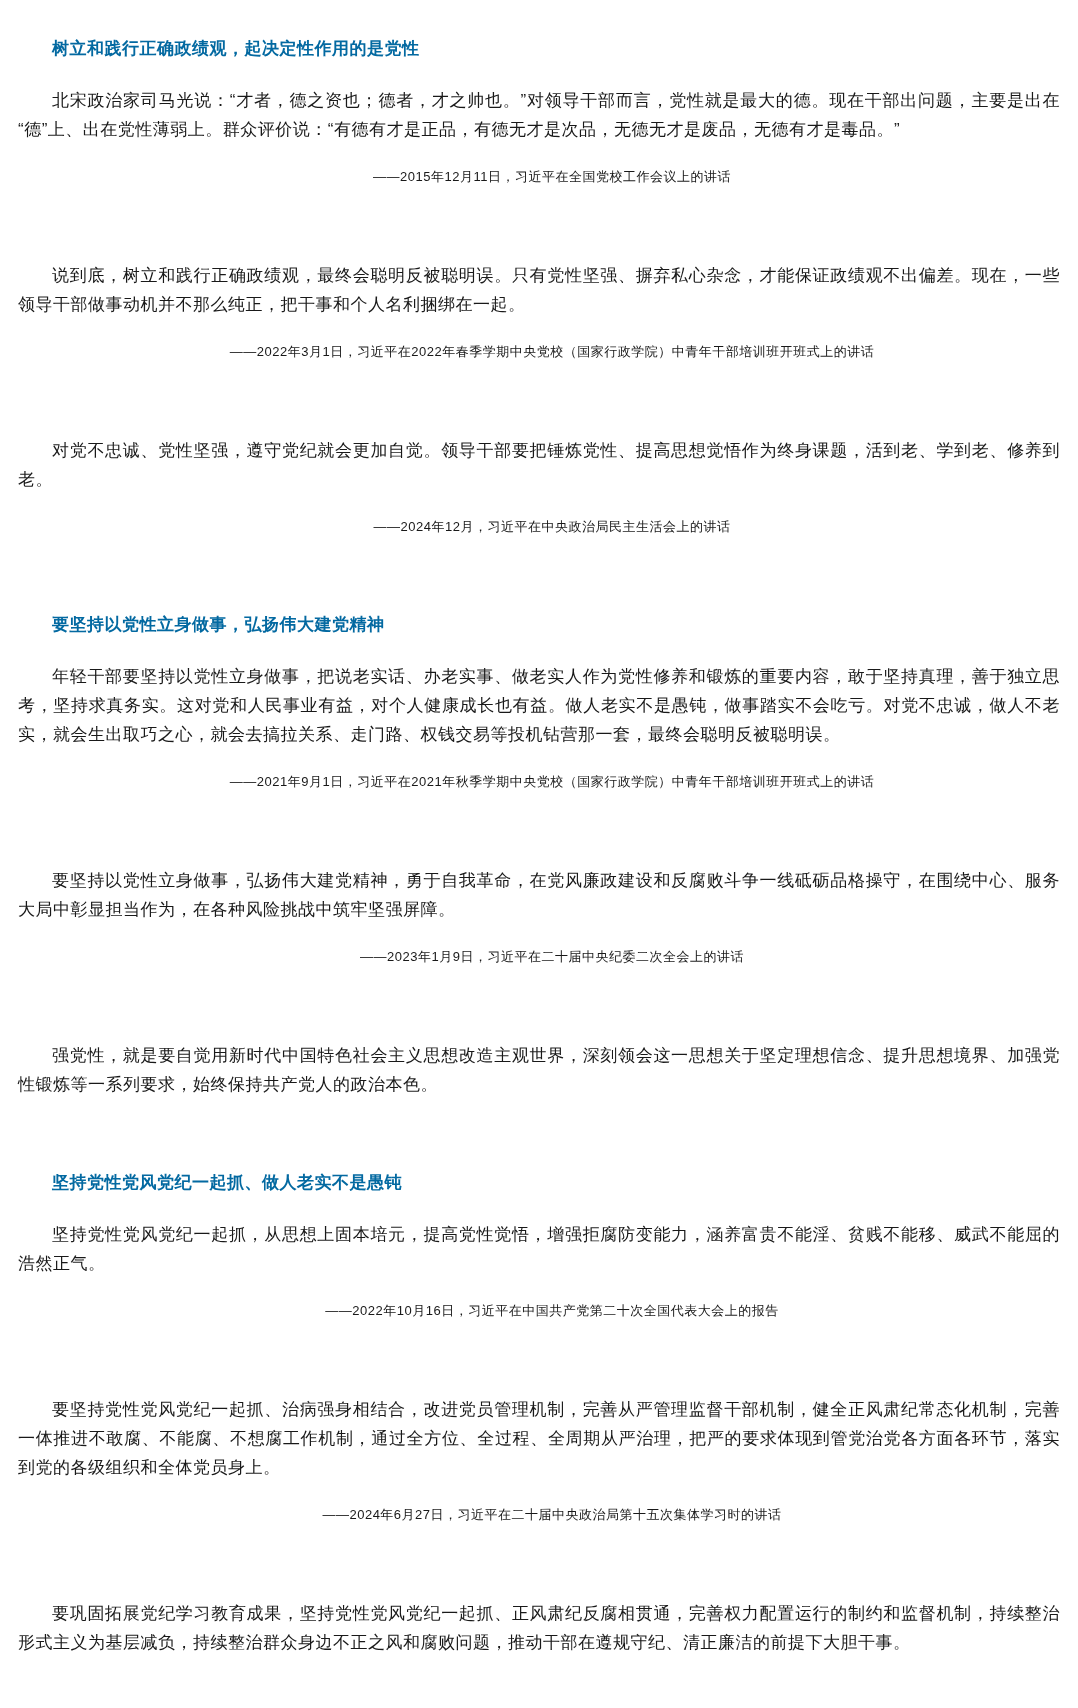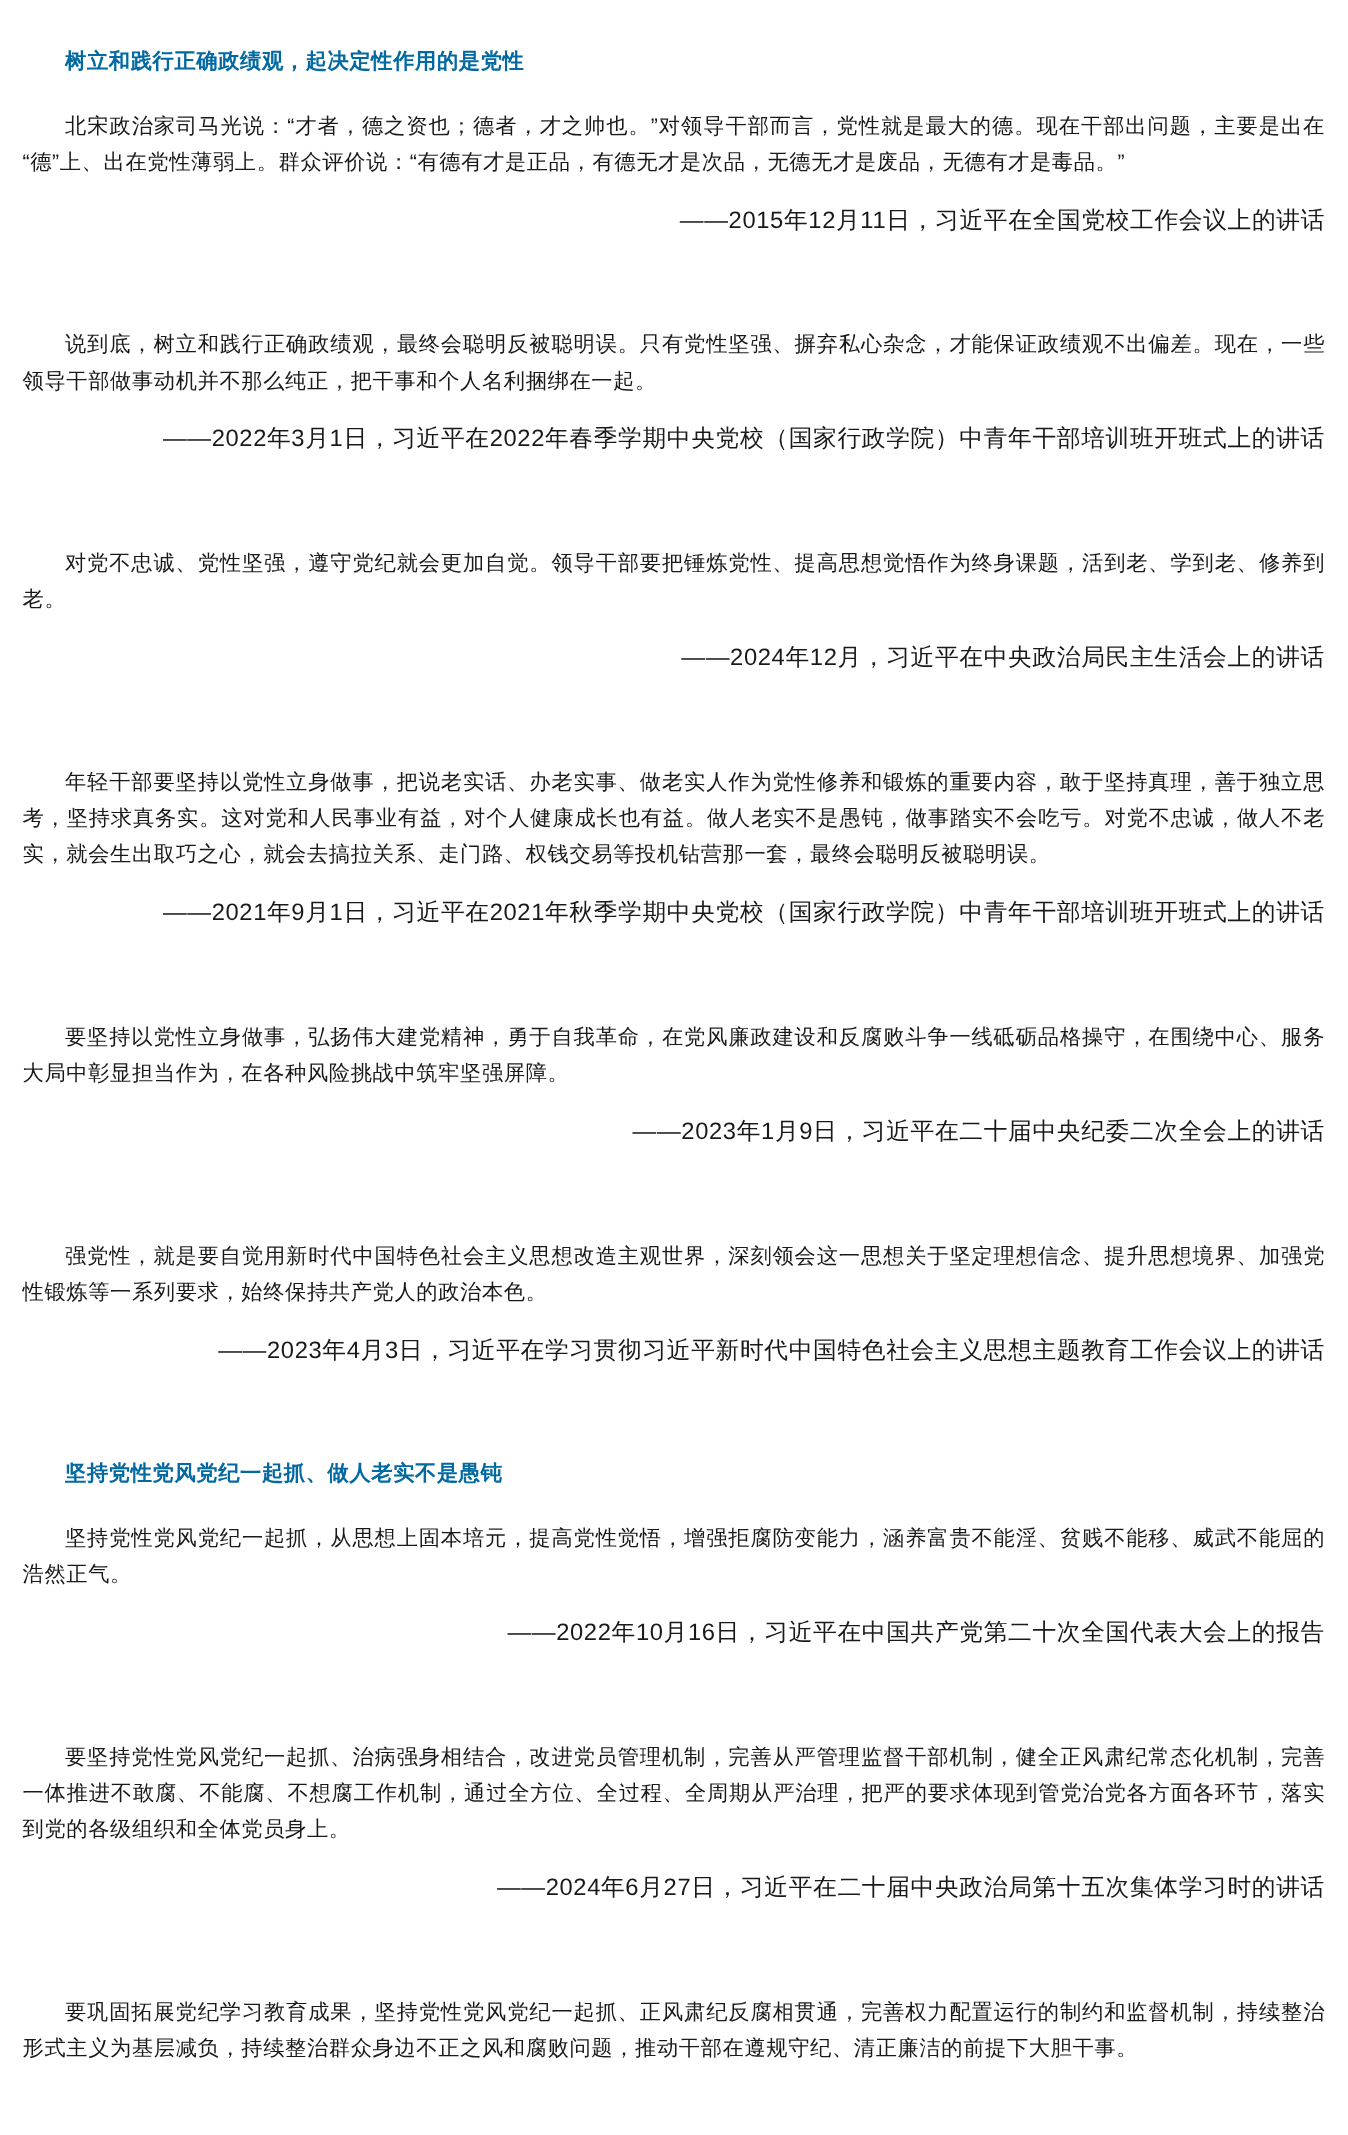--- a/index.html
+++ b/index.html
@@ -35,24 +35,24 @@
     line-height: 29px;
     text-indent: 2em;
     text-align: justify;
     letter-spacing: 0.5px;
   }
   .section-heading + .quote-text {
     margin-top: 0;
   }
   .quote-attrib {
     margin: 18px 0 0 0;
-    font-size: 19px;
+    font-size: 13px;
     line-height: 29px;
     text-indent: 2em;
-    text-align: right;
+    text-align: center;
     letter-spacing: 0.5px;
   }
 </style>
 </head>
 <body>
 
 <main class="page">
 
   <section class="section">
     <h2 class="section-heading">树立和践行正确政绩观，起决定性作用的是党性</h2>
@@ -61,29 +61,29 @@
     <p class="quote-attrib">——2015年12月11日，习近平在全国党校工作会议上的讲话</p>
 
     <p class="quote-text">说到底，树立和践行正确政绩观，最终会聪明反被聪明误。只有党性坚强、摒弃私心杂念，才能保证政绩观不出偏差。现在，一些领导干部做事动机并不那么纯正，把干事和个人名利捆绑在一起。</p>
     <p class="quote-attrib">——2022年3月1日，习近平在2022年春季学期中央党校（国家行政学院）中青年干部培训班开班式上的讲话</p>
 
     <p class="quote-text">对党不忠诚、党性坚强，遵守党纪就会更加自觉。领导干部要把锤炼党性、提高思想觉悟作为终身课题，活到老、学到老、修养到老。</p>
     <p class="quote-attrib">——2024年12月，习近平在中央政治局民主生活会上的讲话</p>
   </section>
 
   <section class="section">
+    <h2 class="section-heading">要坚持以党性立身做事，弘扬伟大建党精神</h2>
 
     <p class="quote-text">年轻干部要坚持以党性立身做事，把说老实话、办老实事、做老实人作为党性修养和锻炼的重要内容，敢于坚持真理，善于独立思考，坚持求真务实。这对党和人民事业有益，对个人健康成长也有益。做人老实不是愚钝，做事踏实不会吃亏。对党不忠诚，做人不老实，就会生出取巧之心，就会去搞拉关系、走门路、权钱交易等投机钻营那一套，最终会聪明反被聪明误。</p>
     <p class="quote-attrib">——2021年9月1日，习近平在2021年秋季学期中央党校（国家行政学院）中青年干部培训班开班式上的讲话</p>
 
     <p class="quote-text">要坚持以党性立身做事，弘扬伟大建党精神，勇于自我革命，在党风廉政建设和反腐败斗争一线砥砺品格操守，在围绕中心、服务大局中彰显担当作为，在各种风险挑战中筑牢坚强屏障。</p>
     <p class="quote-attrib">——2023年1月9日，习近平在二十届中央纪委二次全会上的讲话</p>
 
     <p class="quote-text">强党性，就是要自觉用新时代中国特色社会主义思想改造主观世界，深刻领会这一思想关于坚定理想信念、提升思想境界、加强党性锻炼等一系列要求，始终保持共产党人的政治本色。</p>
-    <p class="quote-attrib">——2023年4月3日，习近平在学习贯彻习近平新时代中国特色社会主义思想主题教育工作会议上的讲话</p>
   </section>
 
   <section class="section">
     <h2 class="section-heading">坚持党性党风党纪一起抓、做人老实不是愚钝</h2>
 
     <p class="quote-text">坚持党性党风党纪一起抓，从思想上固本培元，提高党性觉悟，增强拒腐防变能力，涵养富贵不能淫、贫贱不能移、威武不能屈的浩然正气。</p>
     <p class="quote-attrib">——2022年10月16日，习近平在中国共产党第二十次全国代表大会上的报告</p>
 
     <p class="quote-text">要坚持党性党风党纪一起抓、治病强身相结合，改进党员管理机制，完善从严管理监督干部机制，健全正风肃纪常态化机制，完善一体推进不敢腐、不能腐、不想腐工作机制，通过全方位、全过程、全周期从严治理，把严的要求体现到管党治党各方面各环节，落实到党的各级组织和全体党员身上。</p>
     <p class="quote-attrib">——2024年6月27日，习近平在二十届中央政治局第十五次集体学习时的讲话</p>

